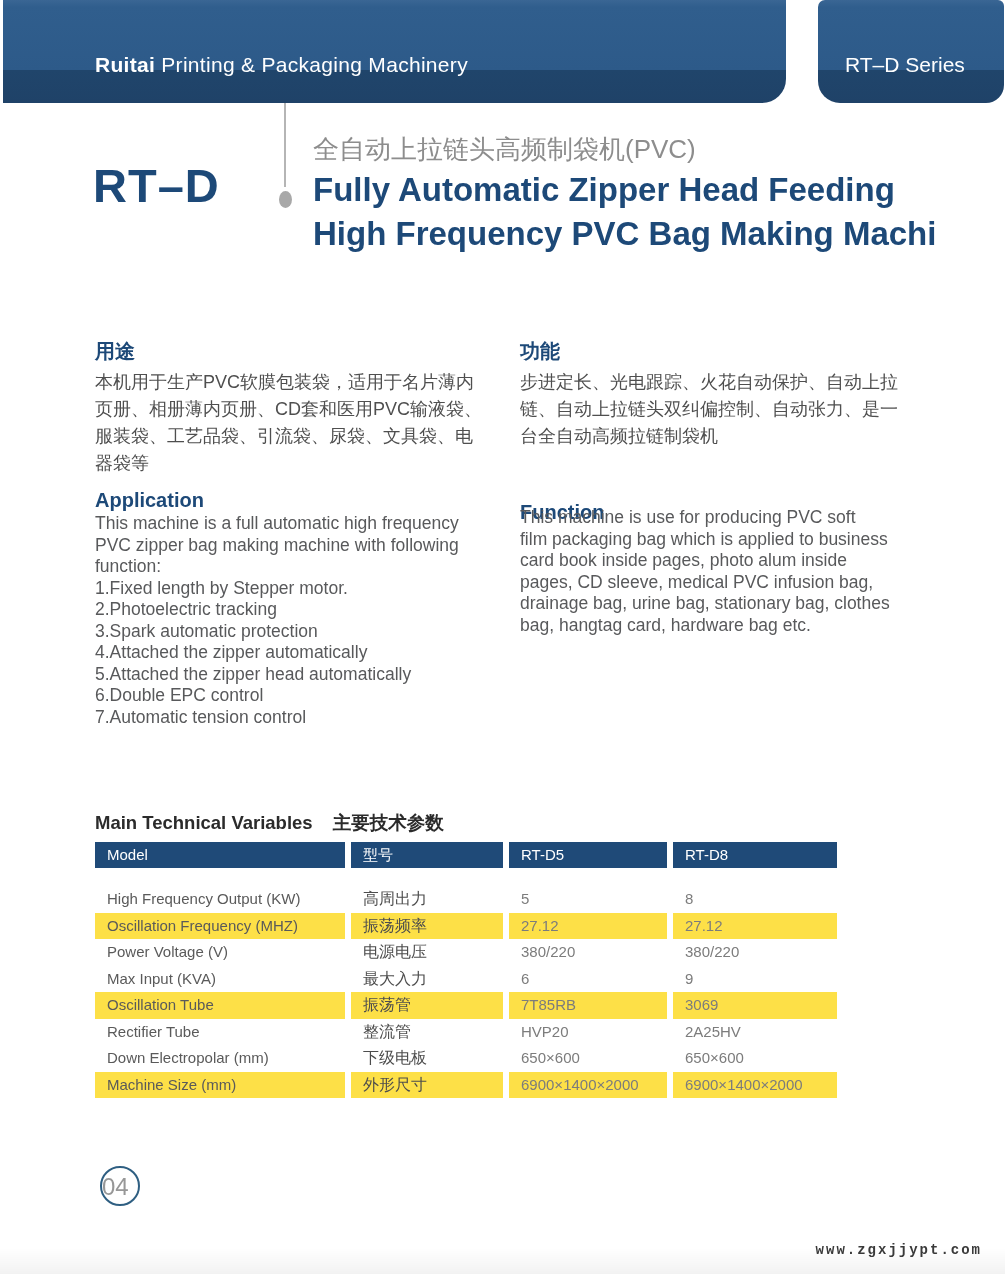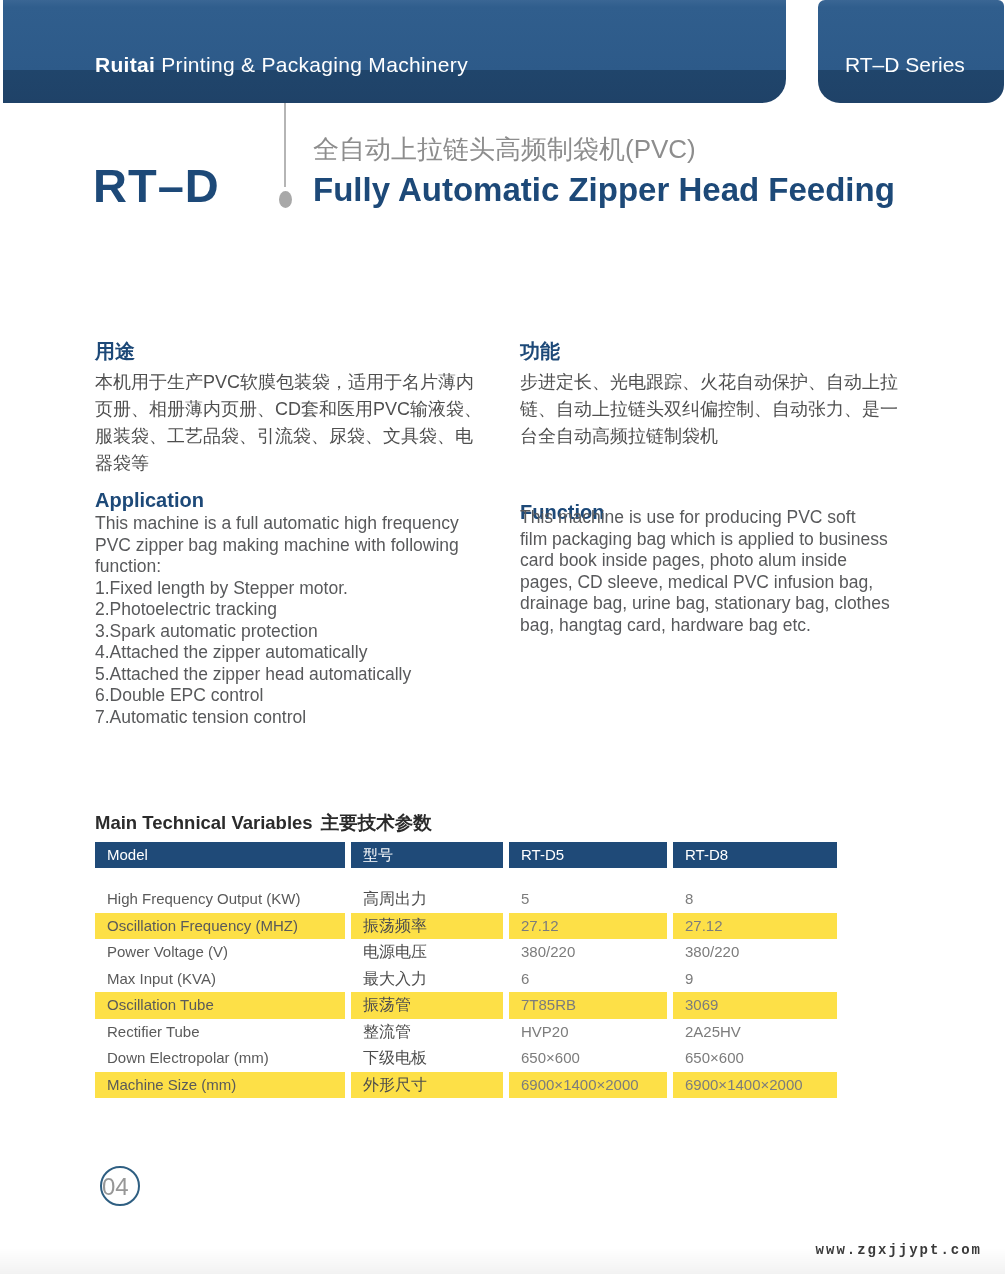--- a/index.html
+++ b/index.html
@@ -34,21 +34,21 @@
   .en-title-2 { position:absolute; left:313px; top:215px; font-size:33px; font-weight:700; color:#1d4978; white-space:nowrap; }
 
   
   .sec-heading-cn { position:absolute; font-size:20px; font-weight:700; color:#1d4978; }
   .sec-heading-en { position:absolute; font-size:20px; font-weight:700; color:#1d4978; }
   .cn-body { position:absolute; font-size:18px; line-height:27px; color:#4f4f4f; white-space:pre-line; }
   .en-body { position:absolute; font-size:17.5px; line-height:21.5px; color:#58595b; white-space:pre-line; }
 
   
   .table-title { position:absolute; left:95px; top:810px; font-size:18.5px; font-weight:700; color:#2b2b2b; }
-  .table-title .cnpart { margin-left:8px; }
+  .table-title .cnpart { margin-left:20px; }
   .spec-table { position:absolute; left:95px; top:842px; width:737px; }
   .t-row { display:grid; grid-template-columns:250px 152px 158px 164px; column-gap:6px; }
   .t-head { height:26px; margin-bottom:18px; }
   .t-head .cell { background:#1f4a78; color:#ffffff; font-size:15px; line-height:26px; padding-left:12px; }
   .t-body .t-row { height:26.5px; }
   .t-body .cell { font-size:15px; line-height:26.5px; padding-left:12px; background:#ffffff; overflow:hidden; white-space:nowrap; }
   .t-body .cell.c-en { color:#5a5a5a; }
   .t-body .cell.c-cn { color:#4d4d4d; font-size:16px; }
   .t-body .cell.c-val { color:#7c7c7c; }
   .t-body .t-row.gray .cell { background:#fde047; }
@@ -80,20 +80,21 @@
   </div>
   <div class="seriesbar">
     <div class="series-label">RT–D Series</div>
   </div>
 
   <div class="vline"></div>
   <div class="vdot"></div>
   <div class="model-title">RT–D</div>
   <div class="cn-title">全自动上拉链头高频制袋机(PVC)</div>
   <div class="en-title-1">Fully Automatic Zipper Head Feeding</div>
+  <div class="en-title-2">High Frequency PVC Bag Making Machi</div>
 
   <div class="sec-heading-cn" style="left:95px; top:338px;">用途</div>
   <div class="cn-body" style="left:95px; top:369px; width:420px;">本机用于生产PVC软膜包装袋，适用于名片薄内
 页册、相册薄内页册、CD套和医用PVC输液袋、
 服装袋、工艺品袋、引流袋、尿袋、文具袋、电
 器袋等</div>
 
   <div class="sec-heading-cn" style="left:520px; top:338px;">功能</div>
   <div class="cn-body" style="left:520px; top:369px; width:420px;">步进定长、光电跟踪、火花自动保护、自动上拉
 链、自动上拉链头双纠偏控制、自动张力、是一

